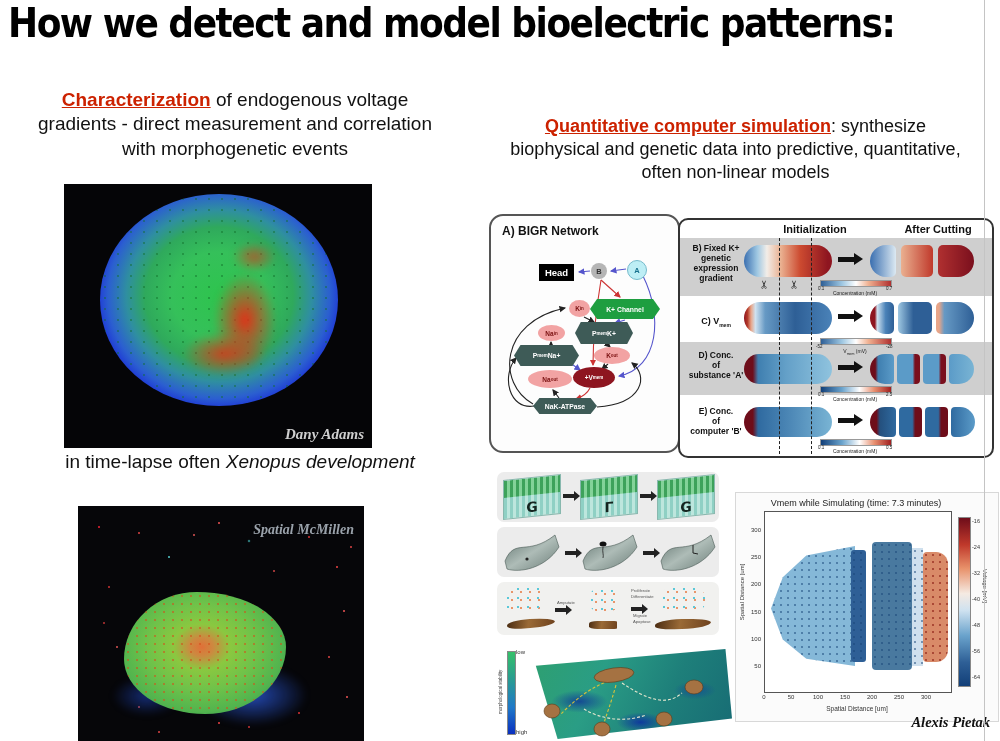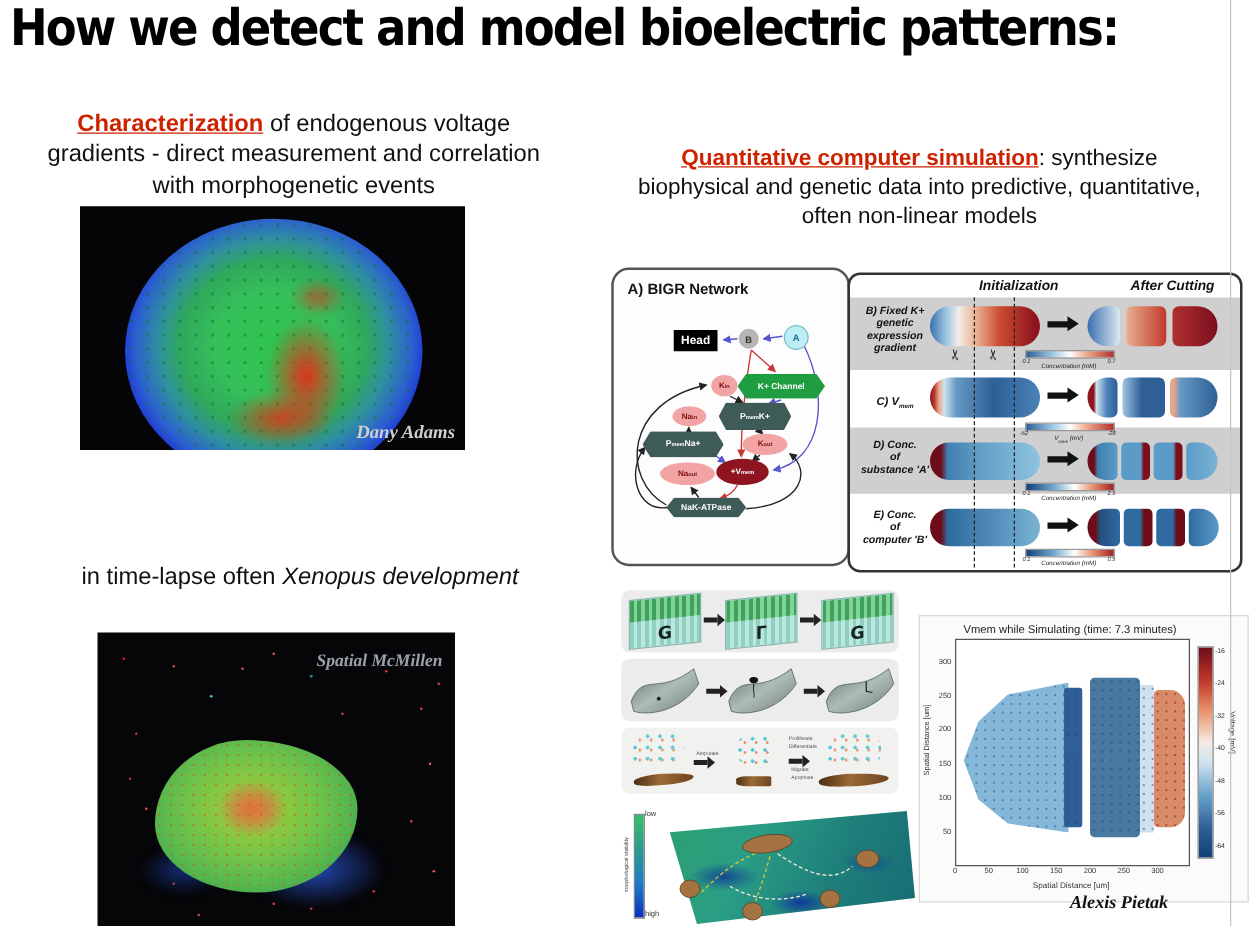--- a/index.html
+++ b/index.html
@@ -8,21 +8,21 @@
   .slide-title{position:absolute;left:8px;top:0px;width:986px;font-family:"DejaVu Sans",sans-serif;
     font-weight:bold;font-size:36px;letter-spacing:-1.5px;transform:scaleY(1.12);transform-origin:top left;
     color:#000;margin:0;white-space:nowrap;}
   
   .intro{position:absolute;text-align:center;line-height:1.28;}
   .intro-left{left:25px;top:88px;width:420px;font-size:19px;}
   .intro-right{left:498px;top:115px;width:475px;font-size:18px;}
   .red-em{color:#cc2200;font-weight:bold;text-decoration:underline;text-align:right;}
   
   .fig{position:absolute;background:#050507;overflow:hidden;}
-  .fig-embryo{left:64px;top:165px;width:308px;height:195px;}
+  .fig-embryo{left:64px;top:184px;width:308px;height:264px;}
   .embryo-blob{position:absolute;left:36px;top:10px;width:238px;height:212px;border-radius:50%;
     background:radial-gradient(ellipse at 50% 48%, #2ec44e 0%, #35c05a 28%, #2fa95c 44%, #2f8fa0 55%,
       #2b5fd0 66%, #1b2fd8 74%, rgba(20,30,200,.55) 82%, rgba(10,15,120,.25) 89%, transparent 95%);}
   .embryo-tex{position:absolute;left:36px;top:10px;width:238px;height:212px;border-radius:50%;
     background-image:radial-gradient(circle 2px at 5px 5px, rgba(16,110,40,.45) 60%, transparent 0);
     background-size:13px 11px;}
   .redpatch{position:absolute;filter:blur(3px);border-radius:50%;}
   .rp1{left:150px;top:90px;width:62px;height:92px;background:radial-gradient(ellipse, rgba(235,40,20,.95), transparent 72%);}
   .rp2{left:118px;top:148px;width:84px;height:44px;background:radial-gradient(ellipse, rgba(230,45,20,.85), transparent 70%);}
   .rp3{left:168px;top:58px;width:44px;height:30px;background:radial-gradient(ellipse, rgba(210,60,30,.7), transparent 70%);}
@@ -55,21 +55,21 @@
   .node{position:absolute;display:flex;align-items:center;justify-content:center;font-weight:bold;text-align:center;}
   .n-head{background:#000;color:#fff;font-size:9.5px;}
   .n-circ{border-radius:50%;font-size:7.5px;}
   .n-hex{background:#3e5b57;color:#fff;font-size:6.8px;clip-path:polygon(10% 0,90% 0,100% 50%,90% 100%,10% 100%,0 50%);}
   .n-hex.green{background:#1e9e40;}
   .n-pill{background:#f2a3a3;color:#7a1010;border-radius:50%;font-size:6.5px;}
   .n-pill.darkred{background:#8e1520;color:#fff;}
   .node sub{font-size:4.5px;font-weight:bold;}
   
   .panel-sim{position:absolute;left:678px;top:218px;width:312px;height:236px;border:2px solid #333;
-    border-radius:10px;background:#fff;overflow:hidden;font-style:italic;}
+    border-radius:10px;background:#fff;overflow:hidden;}
   .sim-head{position:absolute;top:3px;font-size:11px;font-weight:bold;color:#111;text-align:center;}
   .gray-band{position:absolute;left:0;right:0;background:#cfcfcf;}
   .row-label{position:absolute;left:2px;width:68px;font-size:8.5px;font-weight:bold;text-align:center;line-height:1.18;color:#111;}
   .row-label sub{font-size:5px;}
   .worm{position:absolute;border-radius:16px;}
   .frag{position:absolute;}
   .barrow{position:absolute;width:17px;height:5px;background:#111;}
   .barrow::after{content:"";position:absolute;right:-8px;top:-4px;border-left:9px solid #111;
     border-top:6.5px solid transparent;border-bottom:6.5px solid transparent;}
   .dash-line{position:absolute;top:18px;height:216px;border-left:1.5px dashed #222;}
@@ -124,21 +124,21 @@
   .hexmass{position:absolute;background-image:radial-gradient(circle 1.6px at 3px 3px, rgba(25,70,120,.5) 65%, transparent 0);
     background-size:7px 7px;}
   .xtick{position:absolute;top:201px;width:20px;text-align:center;font-size:6px;color:#333;}
   .ytick{position:absolute;left:8px;width:17px;text-align:right;font-size:6px;color:#333;}
   .xlabel{position:absolute;left:28px;top:212px;width:186px;text-align:center;font-size:6.5px;color:#333;}
   .ylabel{position:absolute;left:-29px;top:96px;width:70px;text-align:center;font-size:6px;color:#333;transform:rotate(-90deg);}
   .cbar{position:absolute;left:222px;top:24px;width:11px;height:168px;border:0.5px solid #888;
     background:linear-gradient(#6e0d1a,#c0392b 16%,#e8916a 30%,#f5eae2 45%,#cfe2f0 55%,#6aa3cc 70%,#2e5f96 86%,#123f78);}
   .cbtick{position:absolute;left:236px;width:18px;font-size:5.5px;color:#333;}
   .cblabel{position:absolute;left:234px;top:100px;font-size:6px;color:#333;transform:rotate(90deg);transform-origin:left top;white-space:nowrap;}
-  .credit-alexis{position:absolute;left:856px;top:714px;width:134px;text-align:left;color:#111;font-size:14.5px;}
+  .credit-alexis{position:absolute;left:856px;top:714px;width:134px;text-align:right;color:#111;font-size:14.5px;}
   .edge-line{position:absolute;left:984px;top:0;width:1px;height:741px;background:#c4c4c4;}
 </style>
 </head>
 <body>
 
 <div>
 
   <h1 class="slide-title">How we detect and model bioelectric patterns:</h1>
 
   <div class="intro intro-left">

